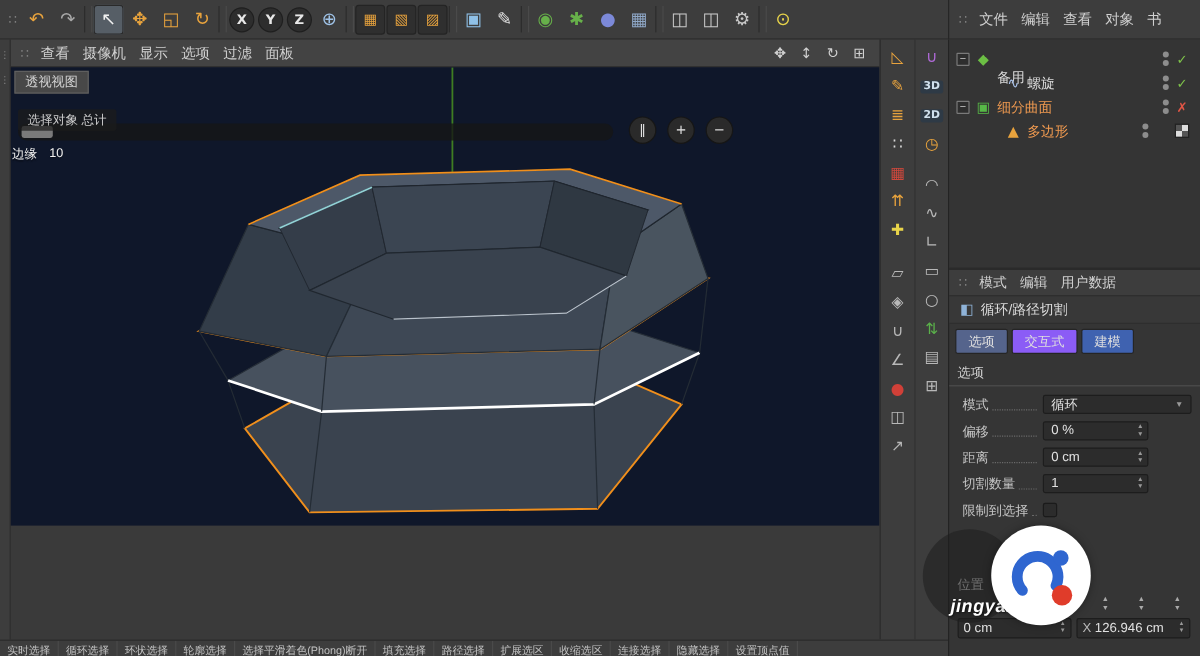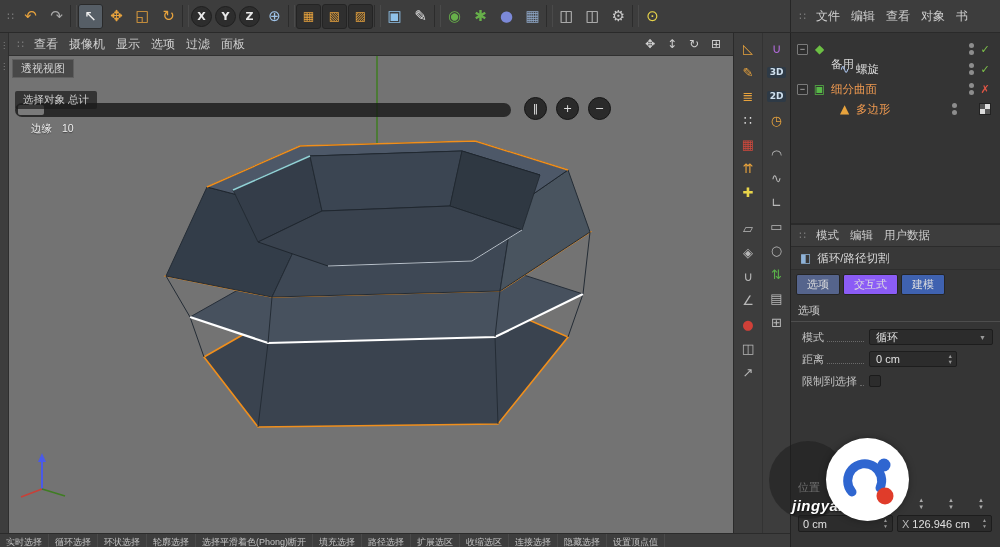--- a/index.html
+++ b/index.html
@@ -33,29 +33,29 @@
 .side-col{position:absolute;top:33px;height:500px;background:#3d3d3d;display:flex;flex-direction:column;align-items:center;padding-top:6px;gap:5px;}
 .col1{left:733px;width:29px;border-left:1px solid #2b2b2b;}
 .col2{left:762px;width:28px;border-left:1px solid #333;}
 .side-icon{width:22px;height:19px;display:flex;align-items:center;justify-content:center;cursor:pointer;border-radius:2px;}
 .side-icon .glyph{font-size:13px;line-height:1;font-family:"DejaVu Sans",sans-serif;color:#c8c8c8;}
 .side-icon[data-variant="badge"] .glyph{font-size:9px;font-weight:bold;color:#cfe0ee;background:#2e3a46;padding:1px 3px;border-radius:2px;}
 .col1 .side-icon:nth-child(8){margin-top:12px;}
 .col2 .side-icon:nth-child(5){margin-top:10px;}
 
 
-.viewport{position:absolute;left:9px;top:56px;width:724px;height:477px;background:#737373;overflow:hidden;}
+.viewport{position:absolute;left:9px;top:56px;width:724px;height:382px;background:#0f172a;overflow:hidden;}
 .model-svg{position:absolute;left:0;top:0;width:724px;height:477px;}
 .vp-tab{position:absolute;left:3px;top:3px;background:#484848;border:1px solid #5f5f5f;padding:1px 8px;font-size:11px;color:#d2d2d2;z-index:4;cursor:pointer;}
 .hud-label{position:absolute;left:6px;top:35px;background:rgba(28,28,28,0.72);padding:2px 8px;font-size:10.5px;color:#cfcfcf;border-radius:2px;z-index:5;white-space:nowrap;}
 .hud-slider{position:absolute;left:6px;top:47px;width:496px;height:14px;background:rgba(22,22,22,0.78);border-radius:7px;z-index:3;cursor:pointer;}
 .hud-handle{position:absolute;left:3px;top:2px;width:26px;height:10px;background:#7a7a7a;border-radius:2px;}
 .hud-btns{position:absolute;left:515px;top:41px;display:flex;gap:9px;z-index:4;}
 .hud-btn{width:23px;height:23px;border-radius:50%;background:#2a2a2a;border:1px solid #161616;color:#e2e2e2;font-size:11px;display:flex;align-items:center;justify-content:center;cursor:pointer;font-family:"DejaVu Sans",sans-serif;}
-.hud-edge{position:absolute;left:22px;top:66px;font-size:10.5px;color:#f0f0f0;z-index:3;display:flex;gap:10px;text-shadow:0 1px 1px rgba(0,0,0,0.45);}
+.hud-edge{position:absolute;left:1px;top:66px;font-size:10.5px;color:#f0f0f0;z-index:3;display:flex;gap:10px;text-shadow:0 1px 1px rgba(0,0,0,0.45);}
 
 
 .right-panel{position:absolute;left:790px;top:33px;width:210px;height:514px;background:#353535;border-left:1px solid #232323;}
 .obj-mgr{height:192px;border-bottom:2px solid #2a2a2a;padding-top:6px;background:#343434;}
 .tree-row{display:flex;align-items:center;height:20px;padding-left:6px;font-size:11.5px;gap:4px;cursor:default;}
 .tree-row[data-indent="1"]{padding-left:31px;}
 .expand{width:11px;height:11px;border:1px solid #7a7a7a;background:#2e2e2e;color:#ccc;font-size:9px;line-height:9px;text-align:center;border-radius:1px;flex:0 0 auto;cursor:pointer;}
 .expand:empty{visibility:hidden;}
 .obj-icon{width:15px;text-align:center;font-size:12px;font-family:"DejaVu Sans",sans-serif;flex:0 0 auto;}
 .tree-label{cursor:pointer;white-space:nowrap;}
@@ -484,27 +484,61 @@
         <span class="attr-control">
           <span class="dd">
             <span>循环</span>
             <span class="dd-arrow">▼</span>
           </span>
 
         </span>
       </div>
         <div class="attr-row" data-variant="number">
         <span class="attr-label">
+          <span>偏移</span>
+          <span class="leader"></span>
+        </span>
+        <span class="attr-control">
+
+          <span class="num">
+            <span>0 %</span>
+            <span class="spin">
+              <span>▲</span>
+                <span>▼</span>
+            </span>
+          </span>
+
+        </span>
+      </div>
+        <div class="attr-row" data-variant="number">
+        <span class="attr-label">
           <span>距离</span>
           <span class="leader"></span>
         </span>
         <span class="attr-control">
 
           <span class="num">
             <span>0 cm</span>
+            <span class="spin">
+              <span>▲</span>
+                <span>▼</span>
+            </span>
+          </span>
+
+        </span>
+      </div>
+        <div class="attr-row" data-variant="number">
+        <span class="attr-label">
+          <span>切割数量</span>
+          <span class="leader"></span>
+        </span>
+        <span class="attr-control">
+
+          <span class="num">
+            <span>1</span>
             <span class="spin">
               <span>▲</span>
                 <span>▼</span>
             </span>
           </span>
 
         </span>
       </div>
         <div class="attr-row" data-variant="checkbox">
         <span class="attr-label">

